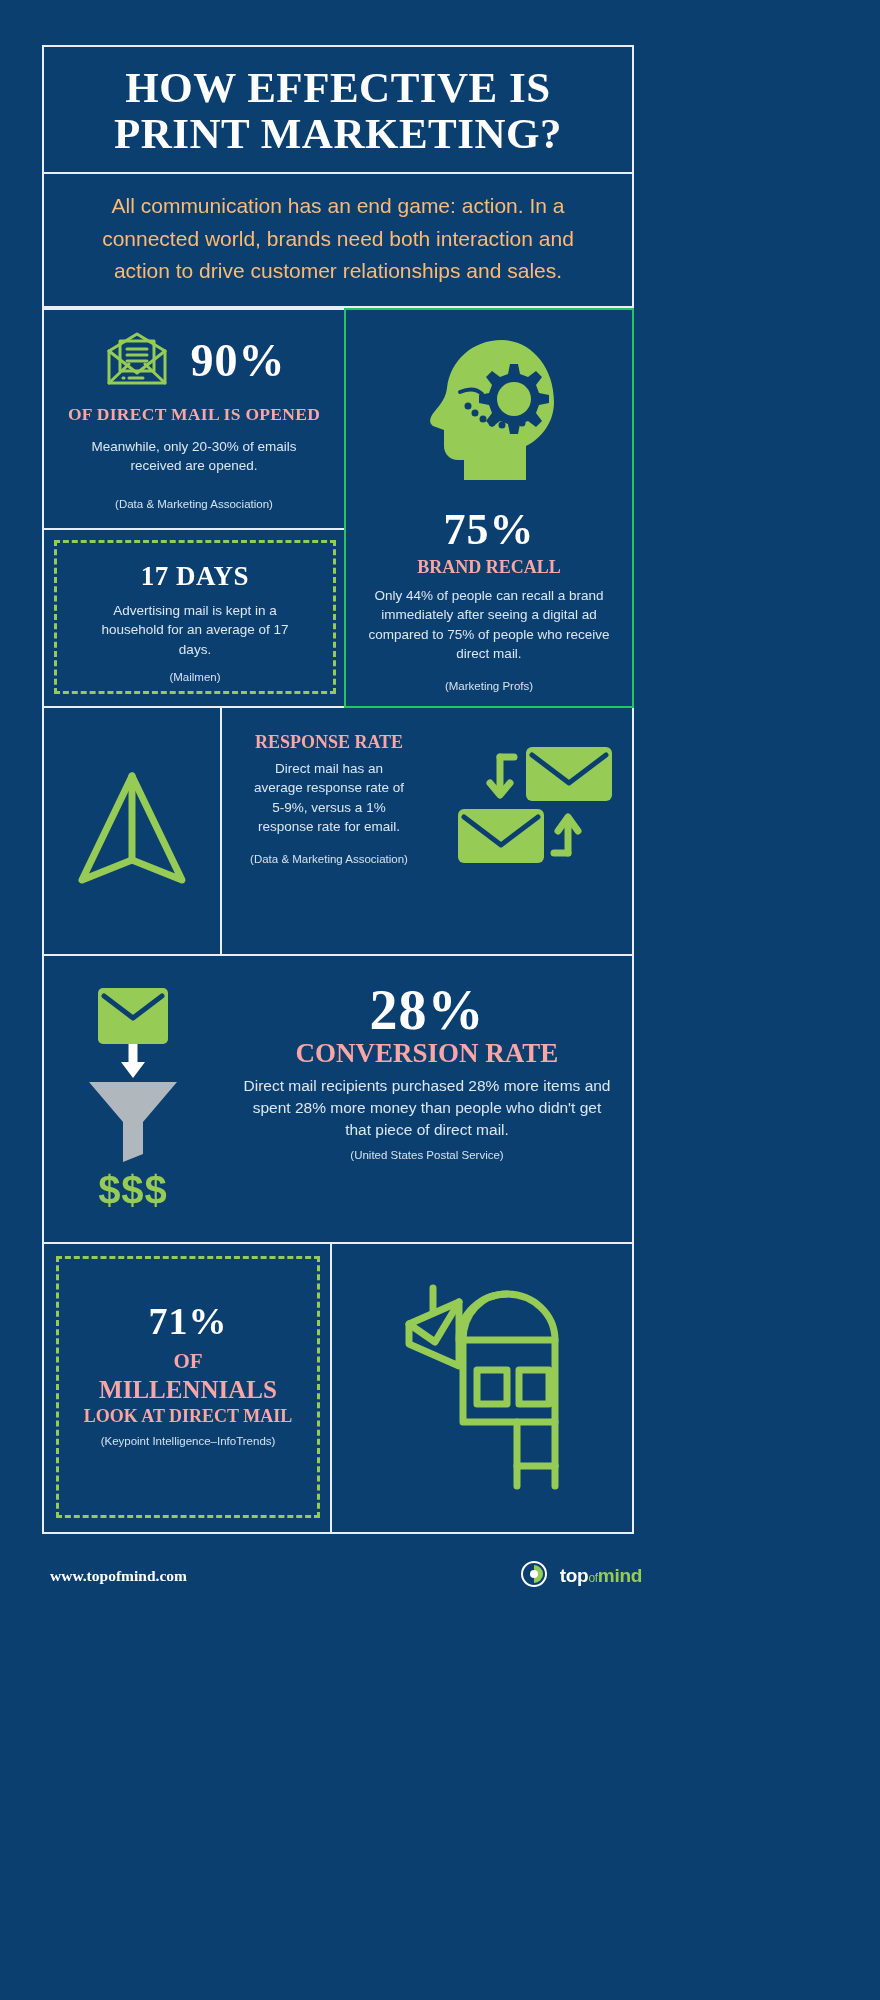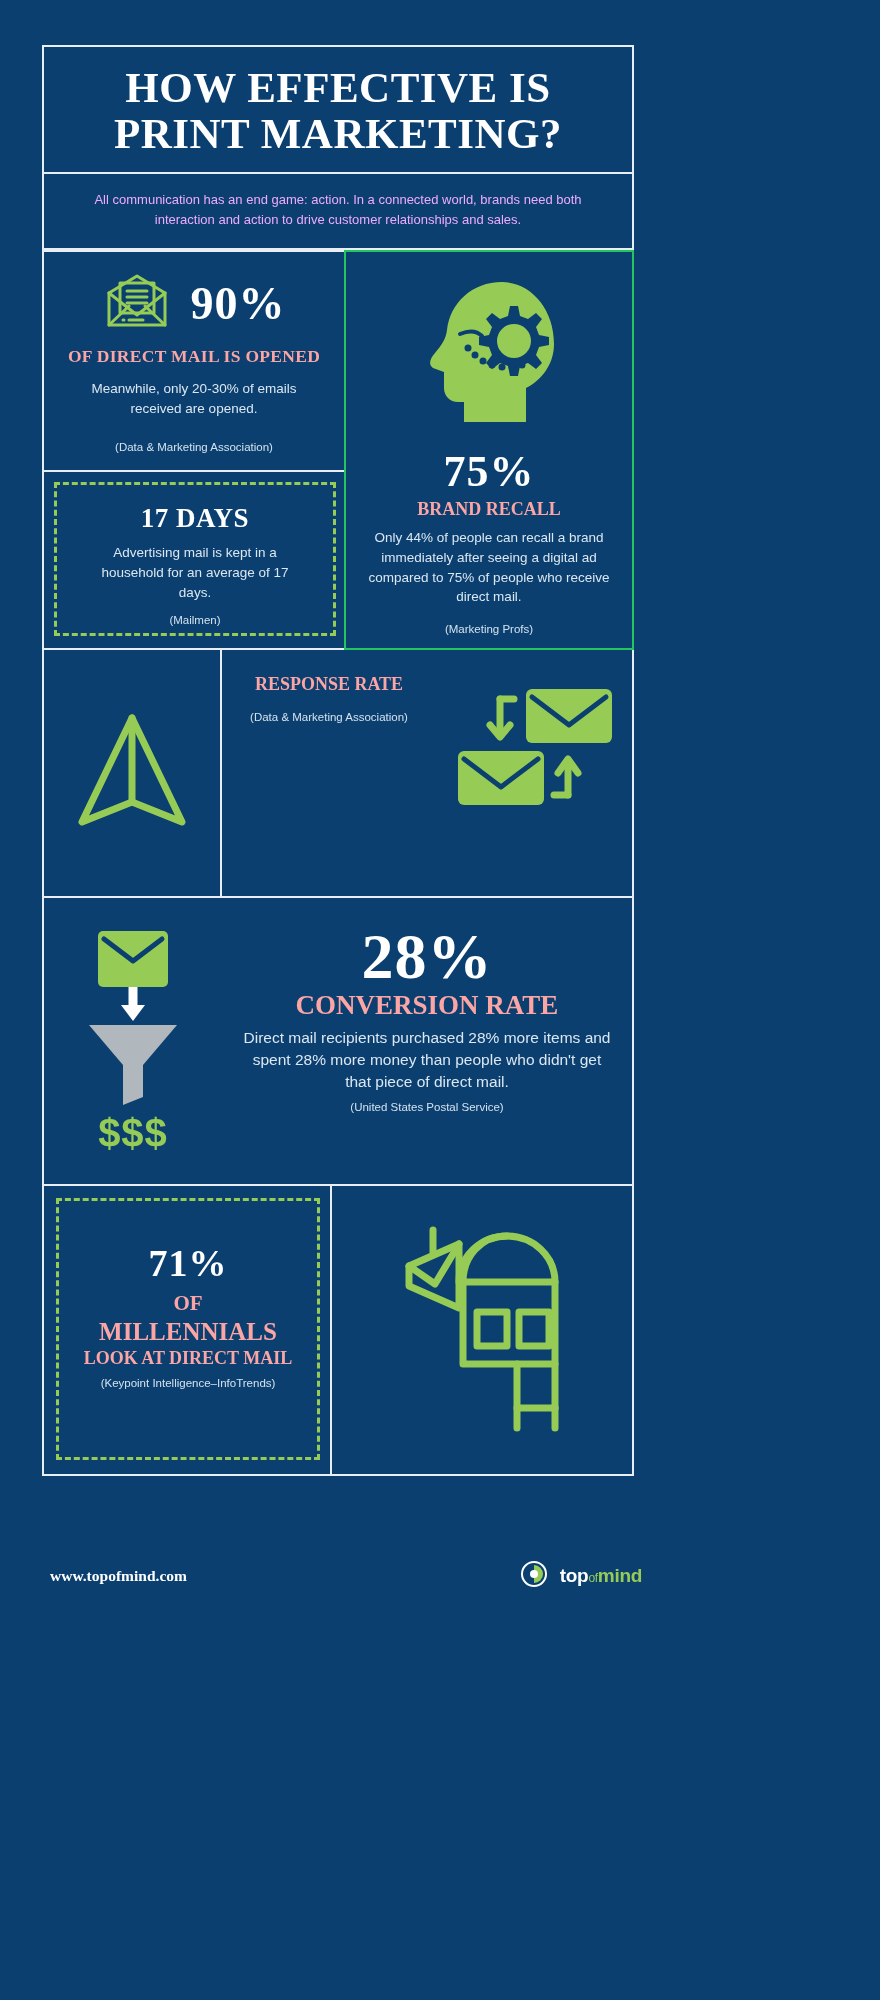--- a/index.html
+++ b/index.html
@@ -35,22 +35,22 @@
     font-size: 43px;
     line-height: 1.06;
     letter-spacing: 0.5px;
   }
   .subtitle-block {
     border: 2px solid #e8eef4;
     padding: 16px 36px 18px;
     text-align: center;
   }
   .subtitle {
-    color: #f0abfc;
-    font-size: 13px;
+    color: #fdba74;
+    font-size: 21px;
     line-height: 1.55;
   }
   .stat-serif {
     font-family: "Liberation Serif", serif;
     font-weight: bold;
     color: #ffffff;
   }
   .body-txt {
     color: #dbe7f1;
     font-size: 13.5px;
@@ -152,21 +152,21 @@
     gap: 2px;
   }
   .dollars {
     color: #96cc56;
     font-size: 40px;
     font-weight: bold;
     letter-spacing: 1px;
     font-family: "Liberation Sans", sans-serif;
   }
   .conv-right { flex: 1; padding: 22px 18px 10px; text-align: center; }
-  .pct-28 { font-size: 64px; letter-spacing: 1px; }
+  .pct-28 { font-size: 56px; letter-spacing: 1px; }
   .headline-28 { font-size: 27px; margin-top: -4px; }
   .conv-body { margin-top: 6px; font-size: 15.5px; line-height: 1.42; }
   .conv-src { margin-top: 8px; }
 
   
   .sec5 { display: flex; height: 290px; }
   .mill-left {
     width: 290px;
     border: 2px solid #e8eef4;
     border-top: none;
@@ -301,20 +301,21 @@
         <svg width="120" height="122" viewBox="0 0 120 122">
           <g fill="none" stroke="#96cc56" stroke-width="7" stroke-linejoin="round" stroke-linecap="round">
             <path d="M60 8 L10 112 L60 92 L110 112 Z"></path>
             <path d="M60 8 L60 92"></path>
           </g>
         </svg>
       </span>
     </div>
     <div class="resp-mid">
       <div class="label-serif headline-59">RESPONSE RATE</div>
+      <div class="body-txt resp-body">Direct mail has an average response rate of 5-9%, versus a 1% response rate for email.</div>
       <div class="source-txt resp-src">(Data &amp; Marketing Association)</div>
     </div>
     <div class="mails-cell">
       <span>
         <svg width="172" height="130" viewBox="0 0 172 130">
           <g fill="#96cc56">
             <rect x="78" y="6" width="86" height="54" rx="6"></rect>
             <rect x="10" y="68" width="86" height="54" rx="6"></rect>
           </g>
           <g fill="none" stroke="#0b3f70" stroke-width="5" stroke-linecap="round" stroke-linejoin="round">

